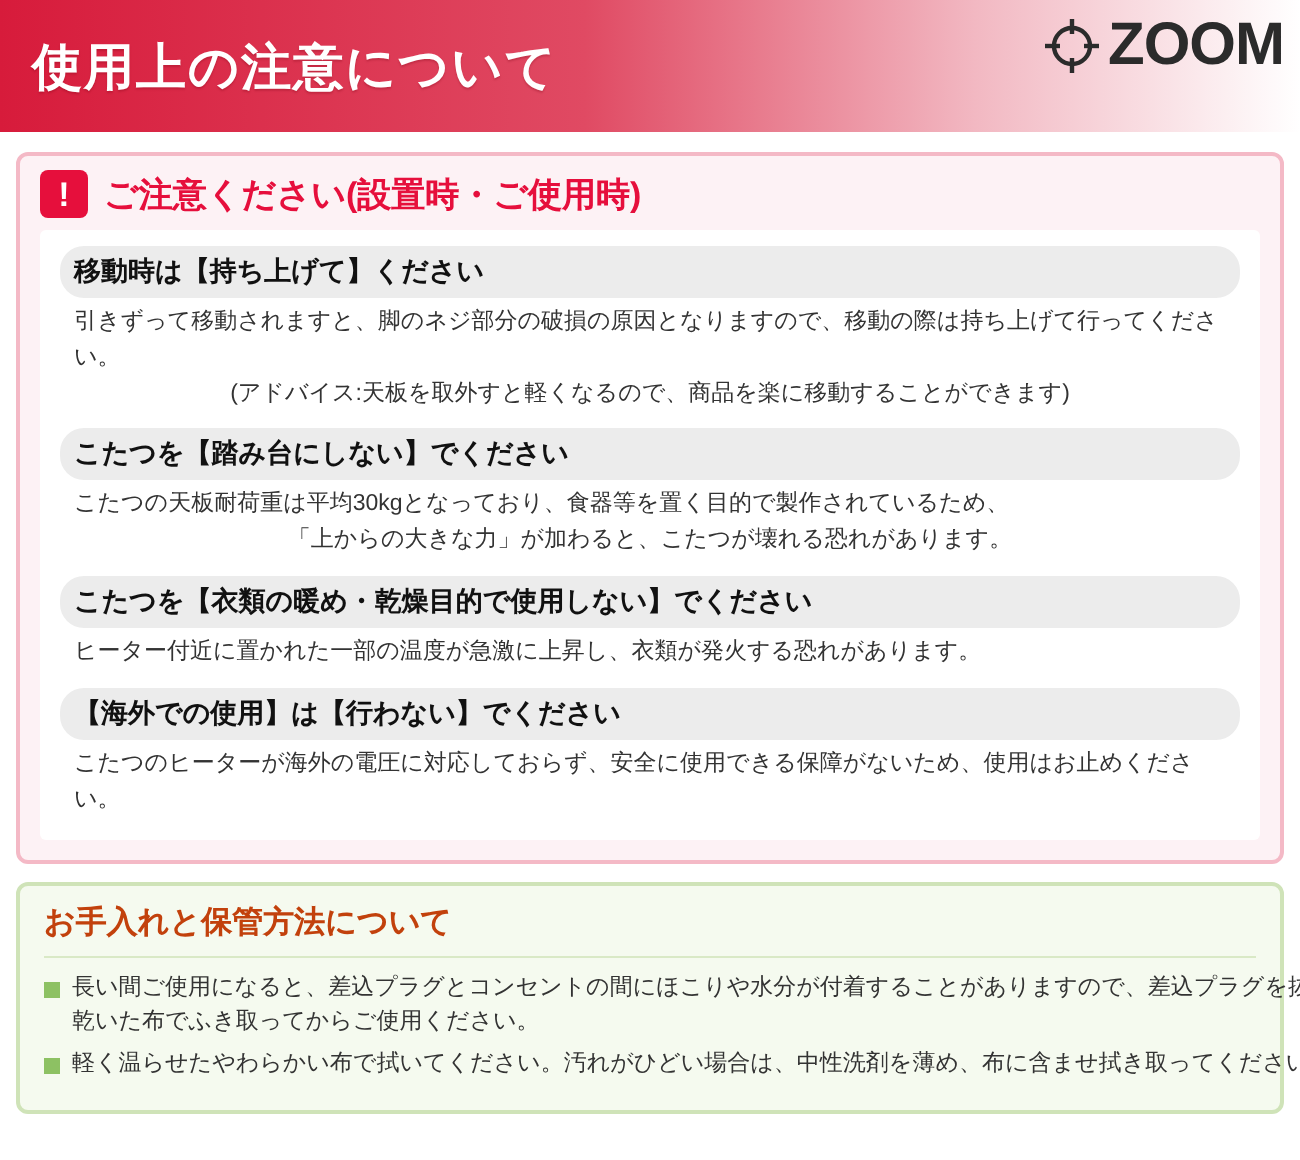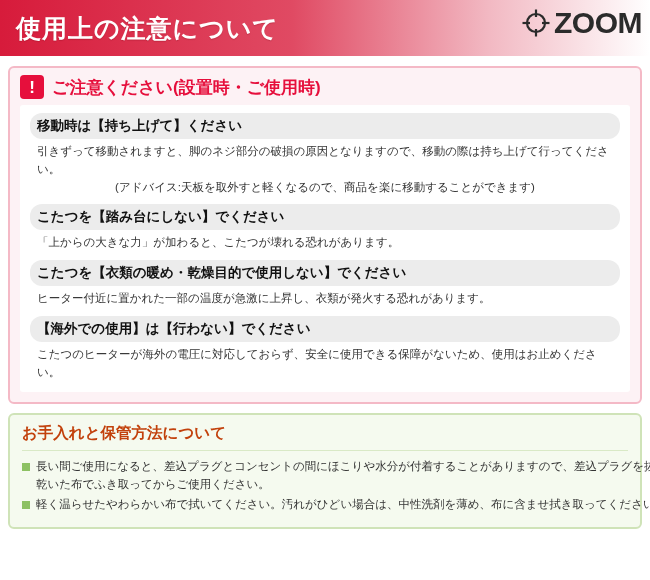--- a/index.html
+++ b/index.html
@@ -12,21 +12,21 @@
   .page {
     position: relative;
     width: 650px; height: 580px;
     overflow: hidden;
     background: #ffffff;
   }
 
   
   .header {
     position: relative;
-    height: 56px;
+    height: 66px;
     background: linear-gradient(to right, #d71b3b 0%, #e04a63 45%, #f2b8c2 75%, #ffffff 100%);
     display: flex;
     align-items: center;
   }
   .header-title {
     color: #ffffff;
     font-size: 25px;
     font-weight: bold;
     letter-spacing: 1px;
     margin-left: 16px;
@@ -169,20 +169,21 @@
     <div class="caution-body">
 
       <div class="sec">
         <div class="sec-head">移動時は【持ち上げて】ください</div>
         <div class="sec-line">引きずって移動されますと、脚のネジ部分の破損の原因となりますので、移動の際は持ち上げて行ってください。</div>
         <div class="sec-line">(アドバイス:天板を取外すと軽くなるので、商品を楽に移動することができます)</div>
       </div>
 
       <div class="sec">
         <div class="sec-head">こたつを【踏み台にしない】でください</div>
+        <div class="sec-line">こたつの天板耐荷重は平均30kgとなっており、食器等を置く目的で製作されているため、</div>
         <div class="sec-line">「上からの大きな力」が加わると、こたつが壊れる恐れがあります。</div>
       </div>
 
 
       <div class="sec">
         <div class="sec-head">こたつを【衣類の暖め・乾燥目的で使用しない】でください</div>
         <div class="sec-line">ヒーター付近に置かれた一部の温度が急激に上昇し、衣類が発火する恐れがあります。</div>
       </div>
 
       <div class="sec">

